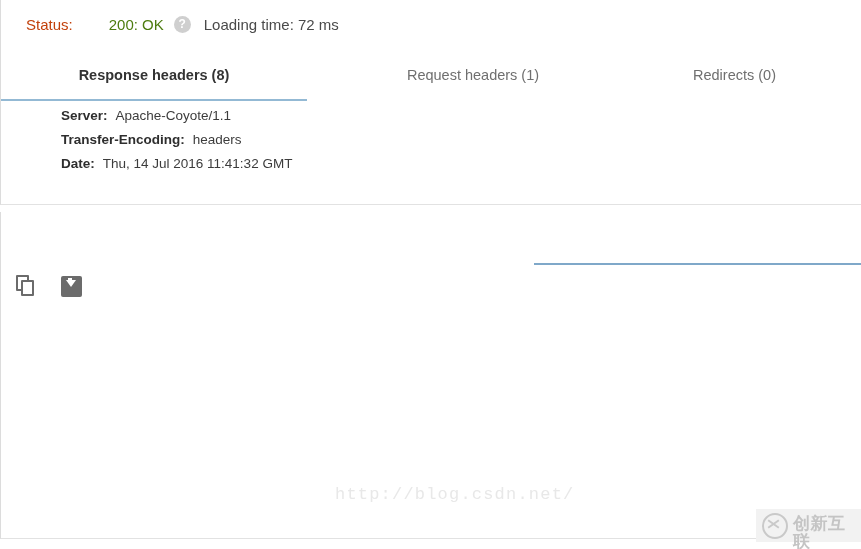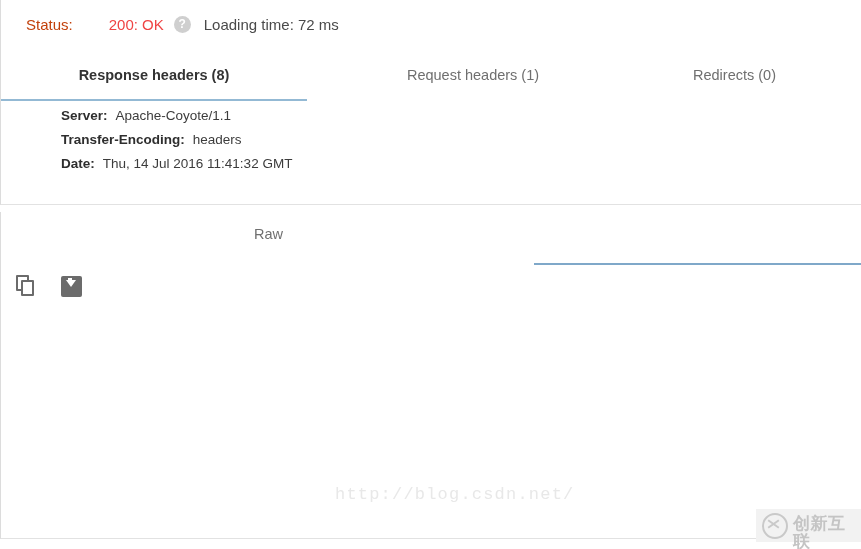--- a/index.html
+++ b/index.html
@@ -37,21 +37,21 @@
     padding-left: 25px;
     box-sizing: border-box;
   }
   .status-label {
     font-size: 15px;
     color: #c2410c;
     margin-right: 36px;
   }
   .status-code {
     font-size: 15px;
-    color: #ef4444;
+    color: #4d7c0f;
     margin-right: 10px;
   }
   .help-icon {
     width: 17px;
     height: 17px;
     border-radius: 50%;
     background: #cfcfcf;
     color: #ffffff;
     font-size: 12px;
     line-height: 17px;
@@ -317,26 +317,20 @@
       <span class="header-key">Transfer-Encoding:</span><span class="header-val">headers</span>
     </div>
     <div class="header-line">
       <span class="header-key">Date:</span><span class="header-val">Thu, 14 Jul 2016 11:41:32 GMT</span>
     </div>
   </div>
 </div>
 
 <div class="body-panel">
 
-  <div class="body-tabs">
-    <div class="btab btab-raw">Raw</div>
-    <div class="btab btab-json active">
-      
-    </div>
-  </div>
   <div class="btab-underline"></div>
 
   <div class="tool-icons">
     <div class="icon-btn">
       <span class="copy-icon-back"></span>
       <span class="copy-icon-front"></span>
     </div>
     <div class="icon-btn">
       <span class="save-icon-box"></span>
       <span class="save-icon-stem"></span>

